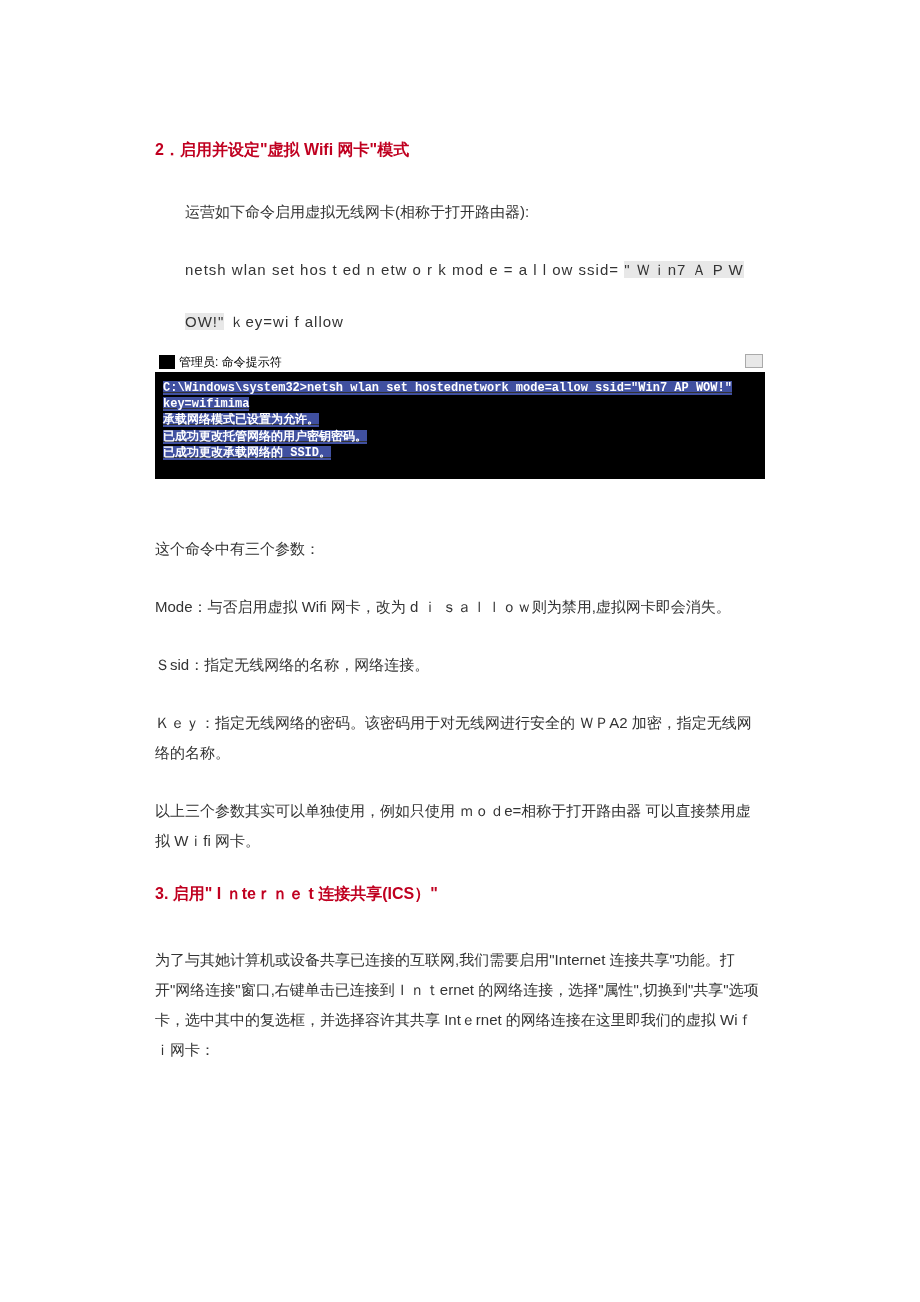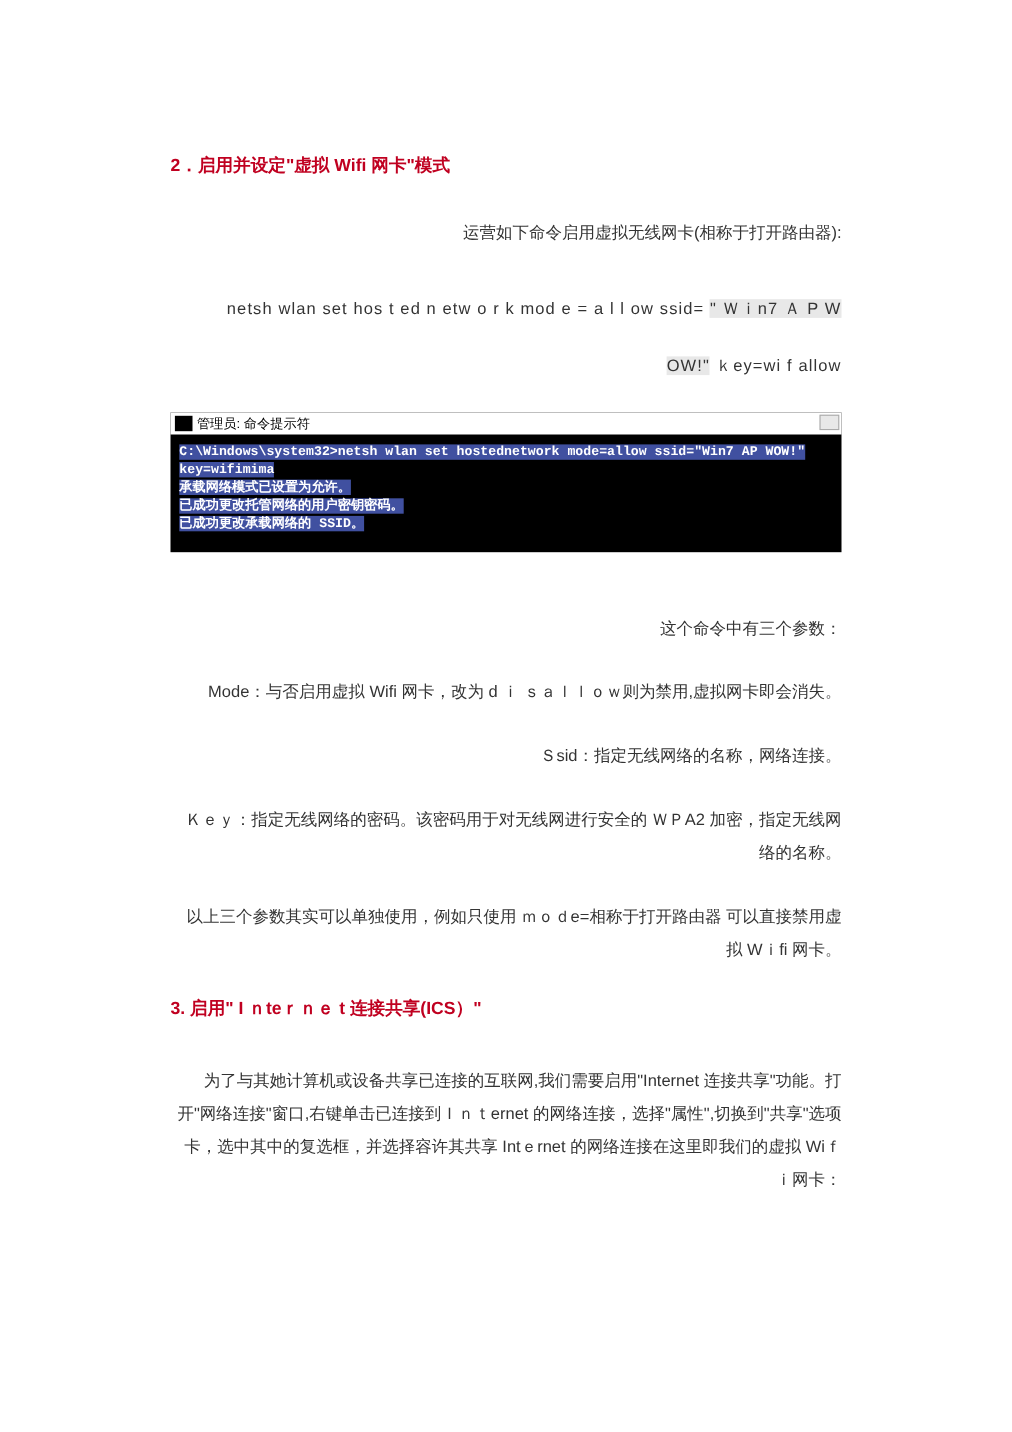--- a/index.html
+++ b/index.html
@@ -13,43 +13,40 @@
     }
     .h2-red {
       font-weight: bold;
       color: #c00020;
       font-size: 16px;
       margin-bottom: 40px;
       margin-top: 20px;
     }
     .indent {
       text-indent: 2em;
-      margin-bottom: 47px;
+      margin-bottom: 36px;
       line-height: 1.4;
-      text-align: right;
     }
     .code-line {
       text-indent: 2em;
       margin-bottom: 28px;
       line-height: 1.6;
       letter-spacing: 1px;
-      text-align: right;
     }
     .para {
       margin-bottom: 28px;
       line-height: 2;
-      text-align: right;
     }
     .gray-bg {
       background: #e8e8e8;
     }
     
     .termwrap {
       width: 100%;
-      margin: 30px 0 55px 0;
+      margin: 18px 0 55px 0;
       background: #000;
       font-family: "Consolas","Courier New",monospace;
       font-size: 12px;
       line-height: 1.35;
       padding-bottom: 18px;
     }
     .termbar {
       background: #fff;
       display: flex;
       align-items: center;
@@ -71,21 +68,21 @@
     }
     .termbox {
       width: 18px;
       height: 14px;
       background: #e8e8e8;
       position: absolute;
       right: 2px;
       top: 2px;
       border: 1px solid #aaa;
     }
-    .termbody { padding: 8px 8px 0 8px; }
+    .termbody { padding: 8px 8px 0 8px; text-decoration: underline; }
     .termcmd {
       color: #fff;
       background: #4050a0;
       display: inline;
       font-weight: bold;
       padding: 0;
     }
   </style>
 </head>
 <body>

